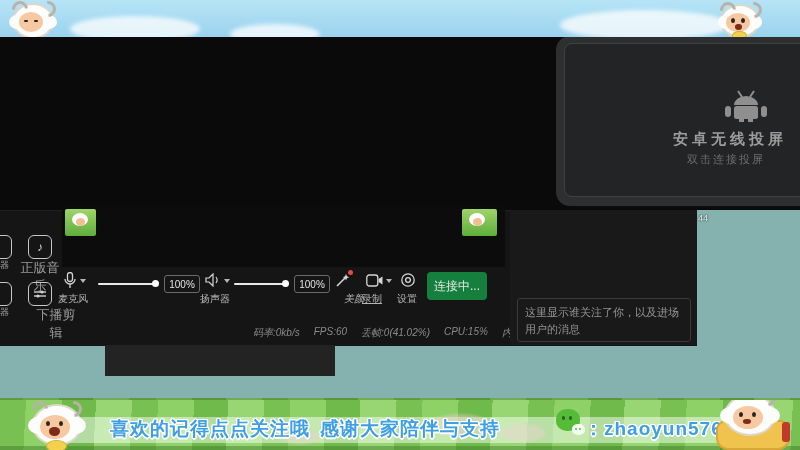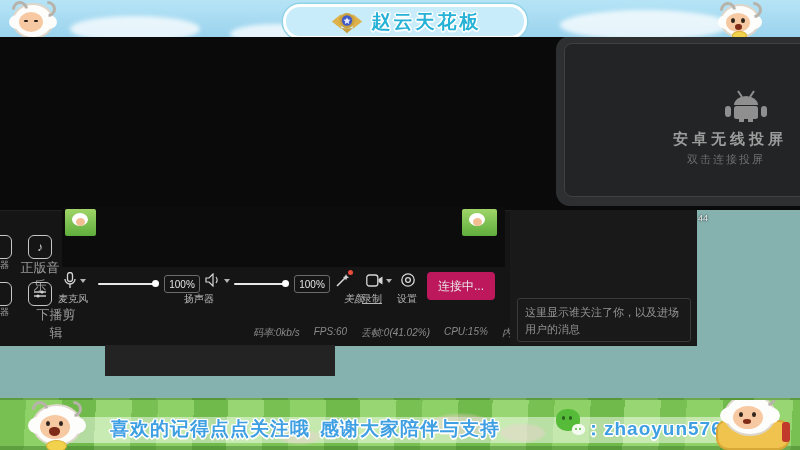--- a/index.html
+++ b/index.html
@@ -53,21 +53,21 @@
   .thumb .mini-wool{position:absolute;left:7px;top:4px;width:16px;height:13px;background:#fff;border-radius:50%;}
   .thumb .mini-face{position:absolute;left:11px;top:9px;width:9px;height:8px;background:#f3bd92;border-radius:50%;}
   .ctrl-label{position:absolute;font-size:10px;color:#b5b5b5;}
   .caret{position:absolute;width:0;height:0;border-left:3px solid transparent;border-right:3px solid transparent;
       border-top:4px solid #b5b5b5;}
   .slider-track{position:absolute;height:2px;background:#e8e8e8;border-radius:1px;}
   .slider-knob{position:absolute;width:7px;height:7px;background:#ffffff;border-radius:50%;}
   .value-box{position:absolute;width:34px;height:16px;border:1px solid #6a6a6a;border-radius:3px;
       font-size:10px;color:#e3e3e3;display:flex;align-items:center;justify-content:center;}
   .red-dot{position:absolute;width:5px;height:5px;background:#e74c3c;border-radius:50%;}
-  .connect-btn{position:absolute;left:427px;top:61px;width:68px;height:28px;background:#be185d;border-radius:4px;
+  .connect-btn{position:absolute;left:427px;top:61px;width:60px;height:28px;background:#15803d;border-radius:4px;
       font-size:12px;color:#e8e8e8;display:flex;align-items:center;justify-content:center;}
   .status-bar{position:absolute;left:253px;top:115px;display:flex;gap:14px;font-size:10px;color:#8a8a8a;white-space:nowrap;font-style:italic;}
 
   
   .right-panel{left:510px;top:210px;width:187px;height:135px;background:#191919;}
   .hint-box{position:absolute;left:7px;top:88px;width:158px;height:32px;border:1px solid #3a3a3a;border-radius:3px;
       padding:5px 7px;font-size:11px;line-height:1.55;color:#949494;}
   .corner-num{left:698px;top:213px;font-size:9px;color:#f0f0f0;text-shadow:0 0 2px #000;}
   .frag-window{left:105px;top:345px;width:230px;height:31px;background:#232323;}
 
@@ -149,21 +149,21 @@
   <div class="ctrl-label" style="left:58px;top:81px;">麦克风</div>
   <div class="slider-track" style="left:98px;top:72px;width:58px;"></div>
   <div class="slider-knob" style="left:152px;top:69px;"></div>
   <div class="value-box" style="left:164px;top:64px;">100%</div>
 
   <svg style="position:absolute;left:205px;top:62px;" width="16" height="14" viewBox="0 0 16 14">
     <path d="M1 5 h3 l4 -4 v12 l-4 -4 h-3 z" fill="none" stroke="#d5d5d5" stroke-width="1.2"></path>
     <path d="M11 4 a5 5 0 0 1 0 6" fill="none" stroke="#d5d5d5" stroke-width="1.2"></path>
   </svg>
   <div class="caret" style="left:224px;top:68px;"></div>
-  <div class="ctrl-label" style="left:184px;top:81px;">扬声器</div>
+  <div class="ctrl-label" style="left:200px;top:81px;">扬声器</div>
   <div class="slider-track" style="left:234px;top:72px;width:52px;"></div>
   <div class="slider-knob" style="left:282px;top:69px;"></div>
   <div class="value-box" style="left:294px;top:64px;">100%</div>
 
   <svg style="position:absolute;left:334px;top:61px;" width="17" height="17" viewBox="0 0 17 17">
     <line x1="3" y1="14" x2="11" y2="6" stroke="#d5d5d5" stroke-width="1.6"></line>
     <path d="M12 2 l1 2.2 2.2 1 -2.2 1 -1 2.2 -1 -2.2 -2.2 -1 2.2 -1 z" fill="#d5d5d5"></path>
   </svg>
   <div class="red-dot" style="left:348px;top:59px;"></div>
   <div class="ctrl-label" style="left:344px;top:81px;font-style:italic;">美颜</div>
@@ -197,31 +197,20 @@
   <div class="hint-box">这里显示谁关注了你，以及进场用户的消息</div>
 </div>
 
 <div class="abs corner-num">44</div>
 <div class="abs frag-window"></div>
 
 <div class="abs sky-banner">
   <div class="cloud" style="left:70px;top:16px;width:130px;height:26px;"></div>
   <div class="cloud" style="left:560px;top:10px;width:170px;height:30px;"></div>
   <div class="cloud" style="left:230px;top:24px;width:90px;height:20px;"></div>
-  <div class="abs title-pill">
-    <svg width="36" height="25" viewBox="0 0 38 26">
-      <path d="M3 13 L13 5 13 21 z" fill="#dfb14a"></path>
-      <path d="M35 13 L25 5 25 21 z" fill="#dfb14a"></path>
-      <path d="M13 20 L19 25.5 L25 20 z" fill="#c79e3e"></path>
-      <circle cx="19" cy="12" r="8" fill="#caa23f"></circle>
-      <circle cx="19" cy="12" r="5.5" fill="#4059c8"></circle>
-      <path d="M19 8.5 l1.1 2.4 2.6 .3 -1.9 1.8 .5 2.6 -2.3 -1.3 -2.3 1.3 .5 -2.6 -1.9 -1.8 2.6 -.3 z" fill="#e8ecff"></path>
-    </svg>
-    <span class="stream-title">赵云天花板</span>
-  </div>
 
   <div class="sheep" style="left:6px;top:1px;width:50px;height:36px;">
     <div class="wool" style="left:6px;top:2px;width:38px;height:32px;"></div>
     <div class="horn" style="left:6px;top:0px;transform:rotate(-50deg);"></div>
     <div class="horn" style="left:34px;top:0px;transform:rotate(130deg) scaleX(-1);"></div>
     <div class="face" style="left:13px;top:11px;width:24px;height:20px;"></div>
     <div class="eye closed" style="left:18px;top:19px;"></div>
     <div class="eye closed" style="left:28px;top:19px;"></div>
   </div>
 

